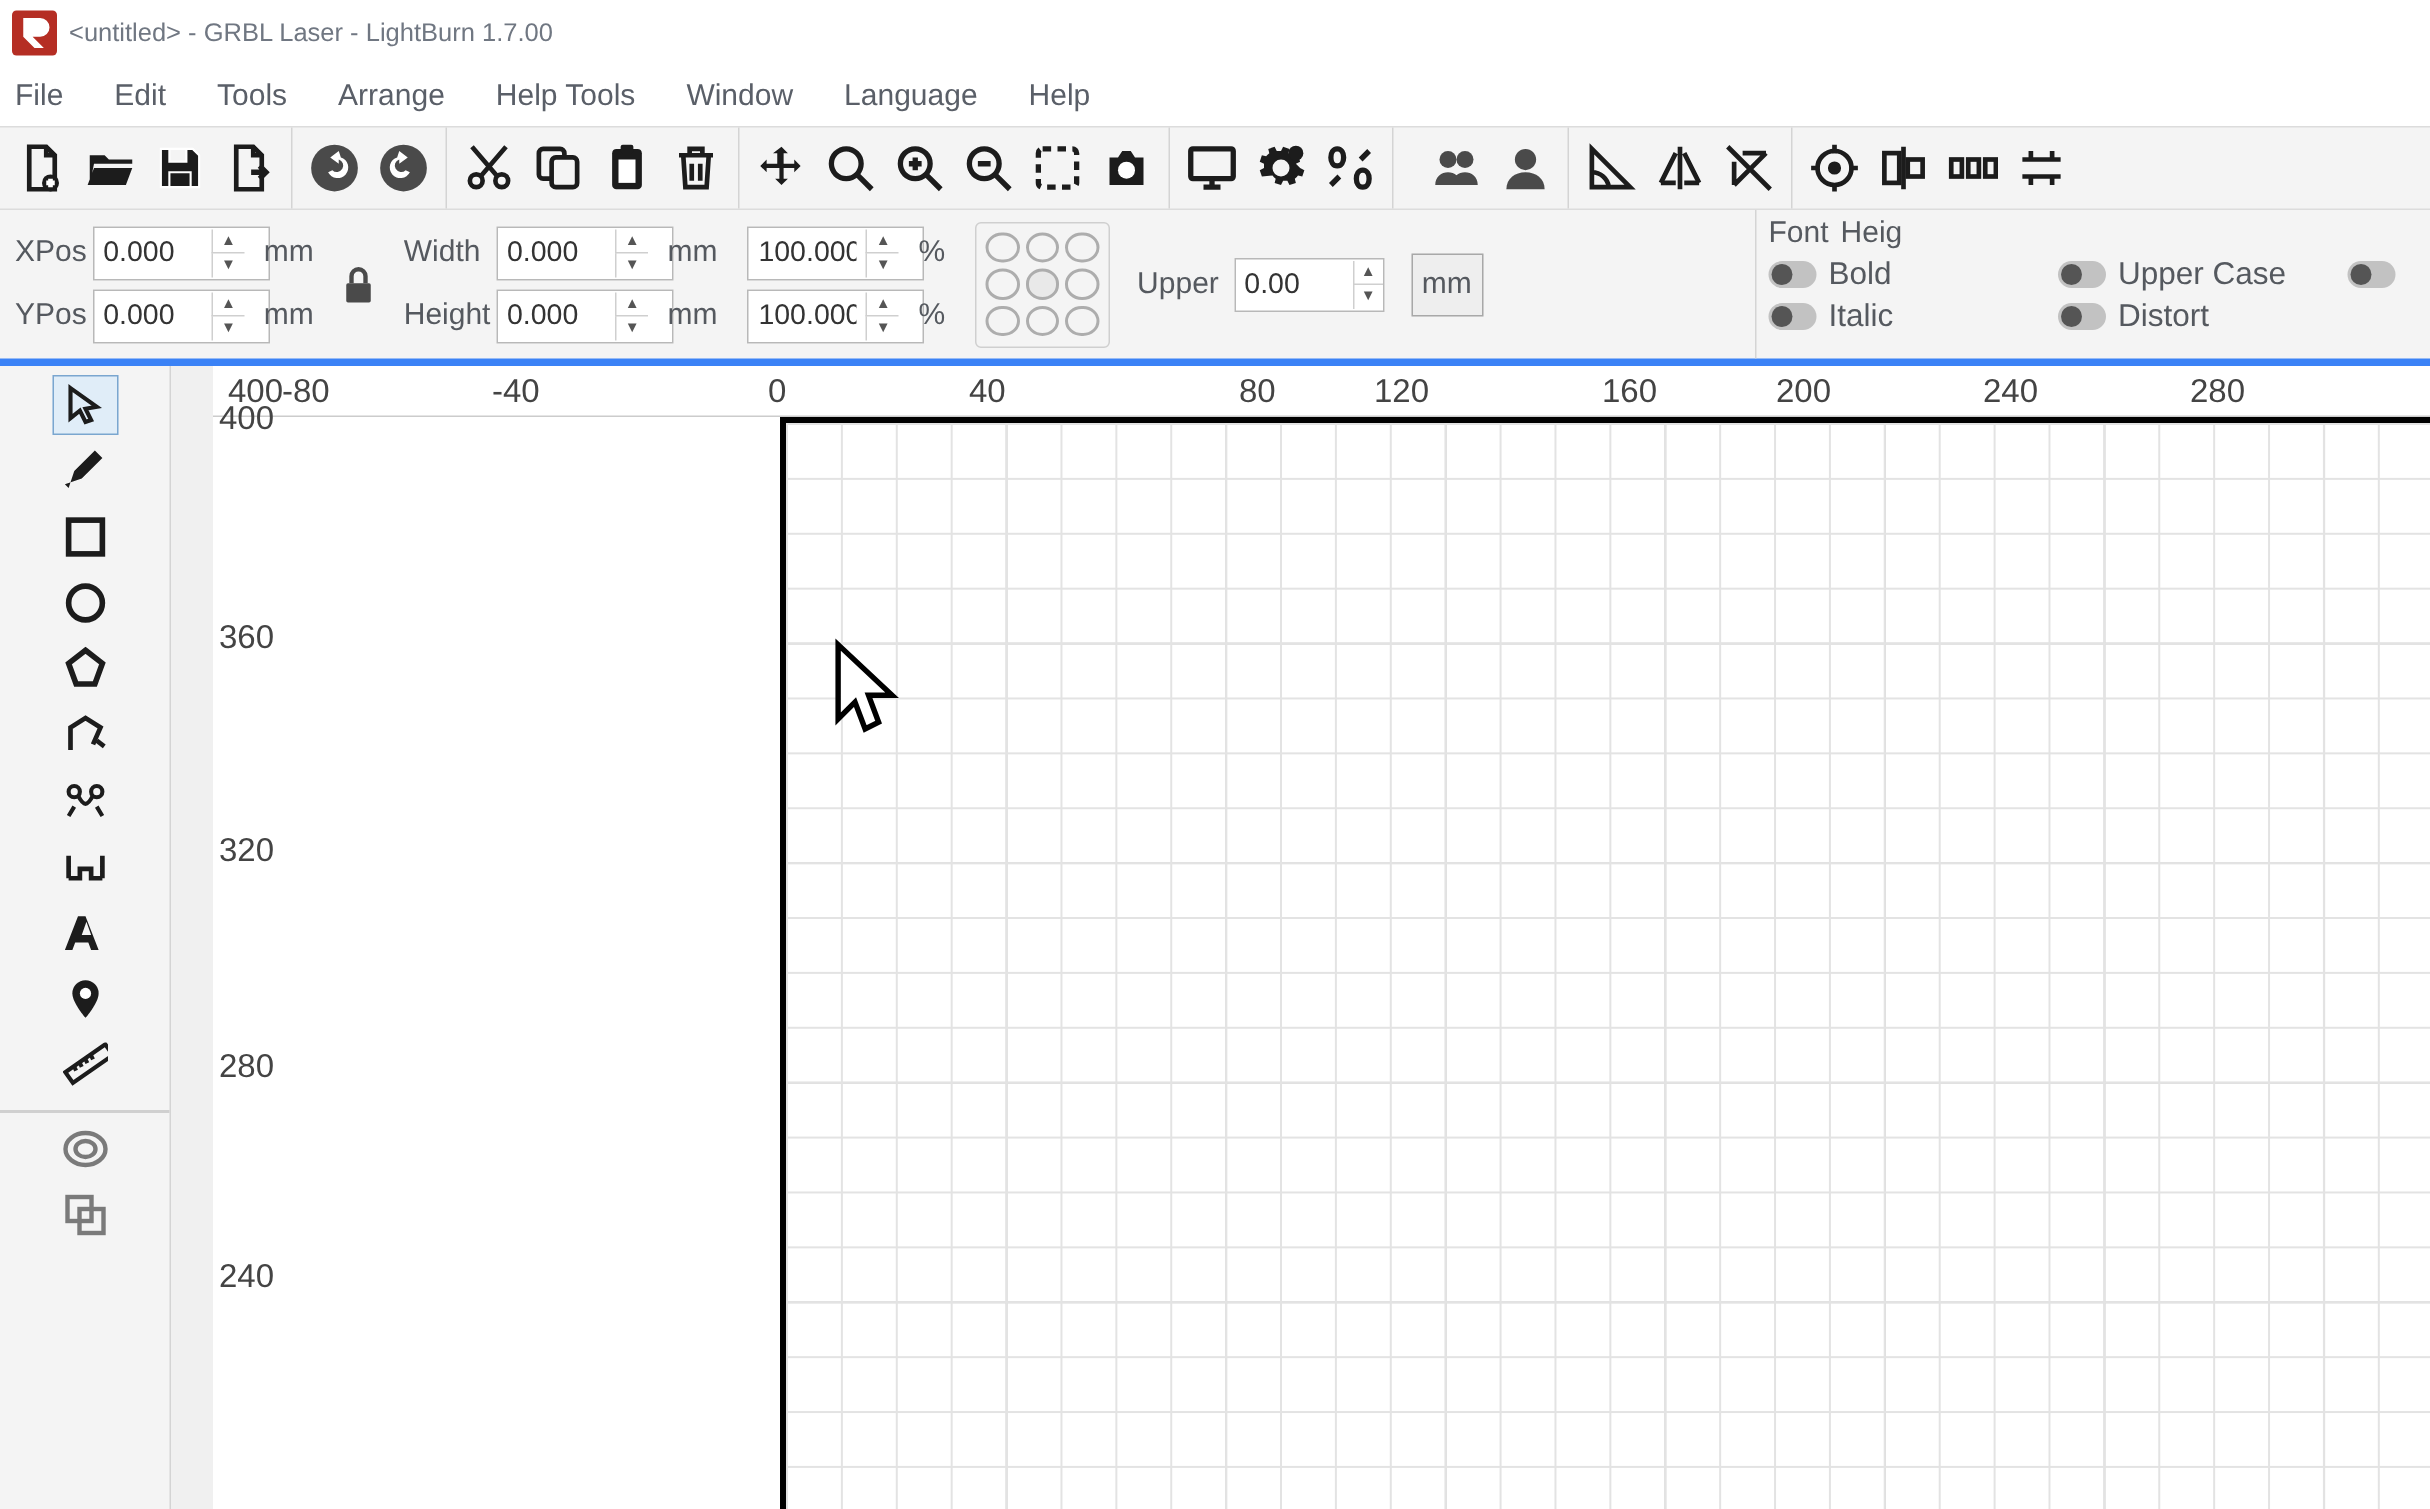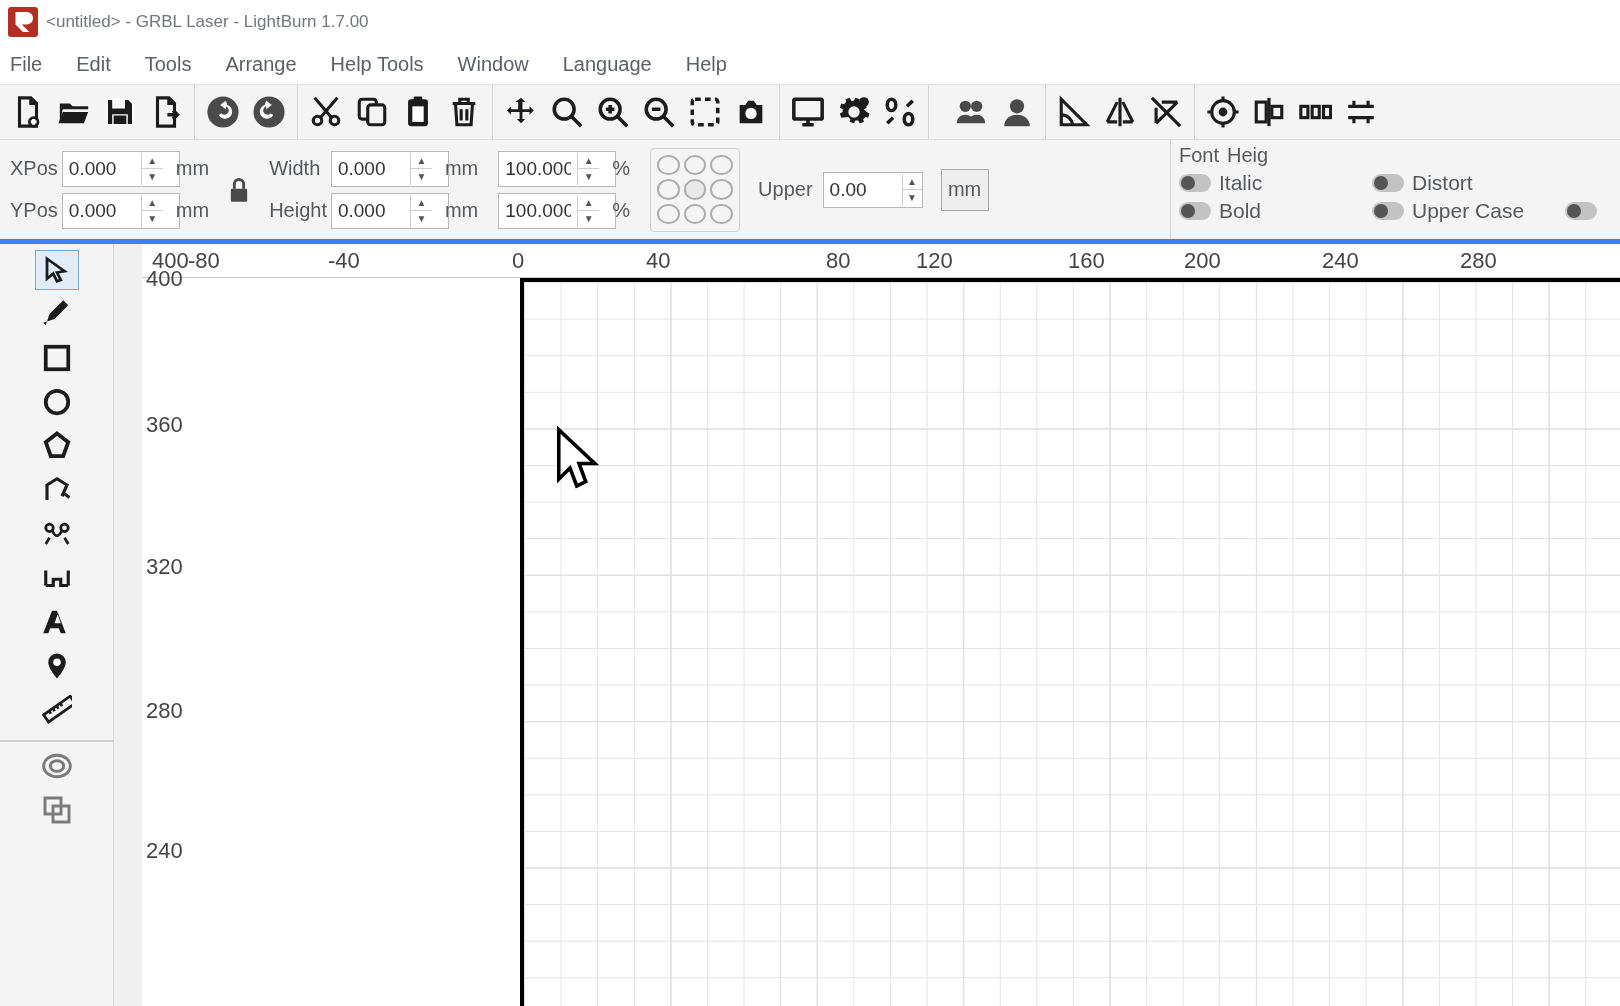--- a/index.html
+++ b/index.html
@@ -364,37 +364,37 @@
     </div>
 
   <div class="font-panel">
     <div class="font-row">
       <span>Font</span>
       <span>Heig</span>
     </div>
     <div class="font-row">
       <div class="tog-wrap">
           <div class="toggle"></div>
-          <span>Italic</span>
+          <span>Bold</span>
         </div>
       <div class="tog-wrap">
           <div class="toggle"></div>
-          <span>Distort</span>
-        </div>
+          <span>Upper Case</span>
+        </div>
+      <div class="toggle"></div>
     </div>
     <div class="font-row">
       <div class="tog-wrap">
           <div class="toggle"></div>
-          <span>Bold</span>
+          <span>Italic</span>
         </div>
       <div class="tog-wrap">
           <div class="toggle"></div>
-          <span>Upper Case</span>
-        </div>
-      <div class="toggle"></div>
+          <span>Distort</span>
+        </div>
     </div>
   </div>
 </div>
 
 <div class="workspace">
   <div class="tool-rail">
     <div class="rtool sel">
         <svg width="30" height="30" viewBox="0 0 24 24" fill="none" stroke="#1c1c1c" stroke-width="2.2">
           <path d="M4 3l14 10-6 1 3 6-3 1-3-6-5 4z"></path>
         </svg>

